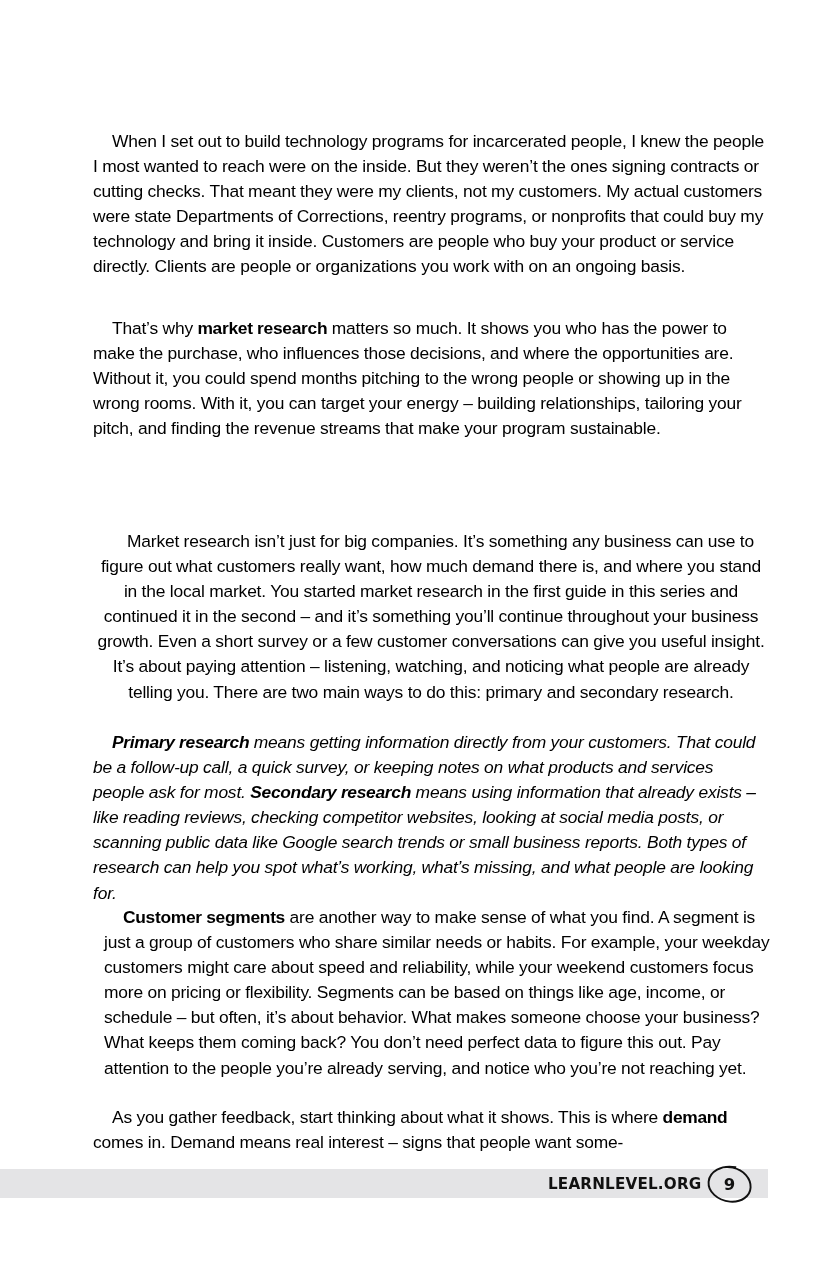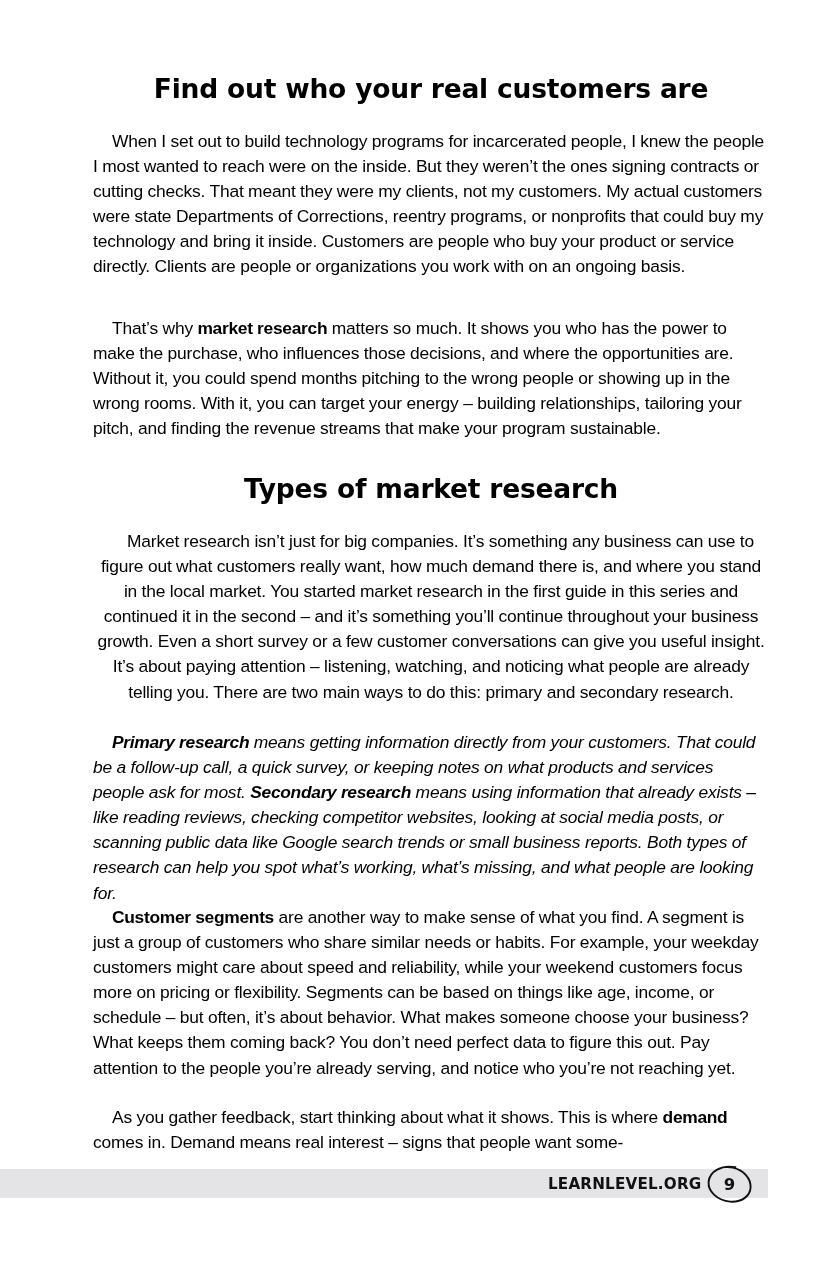--- a/index.html
+++ b/index.html
@@ -73,21 +73,21 @@
 
   .body-block b {
     font-weight: bold;
     letter-spacing: -0.3px;
   }
 
   #block-intro   { top: 129px; }
   #block-why     { top: 316px; }
   #block-types   { top: 529px; text-align: center; }
   #block-primary { top: 730px; font-style: italic; }
-  #block-segments{ top: 905px; }
+  #block-segments{ top: 905px; margin-left: 11px; }
   #block-demand  { top: 1105px; }
 
   
   .footer-band {
     position: absolute;
     left: 0;
     top: 1169px;
     width: 768px;
     height: 29px;
     background: #e4e4e6;
@@ -140,35 +140,29 @@
     padding-left: 1px;
     padding-top: 1px;
     box-sizing: border-box;
   }
 </style>
 </head>
 <body>
 
 <div class="page">
 
-  <div class="heading-1-wrap">
-    <h1 class="section-heading">Find out who your real customers are</h1>
-  </div>
 
   <div class="body-block" id="block-intro">
     <p>When I set out to build technology programs for incarcerated people, I knew the people I most wanted to reach were on the inside. But they weren’t the ones signing contracts or cutting checks. That meant they were my clients, not my customers. My actual customers were state Departments of Corrections, reentry programs, or nonprofits that could buy my technology and bring it inside. Customers are people who buy your product or service directly. Clients are people or organizations you work with on an ongoing basis.</p>
   </div>
 
   <div class="body-block" id="block-why">
     <p><span>That’s why </span><b>market research</b><span> matters so much. It shows you who has the power to make the purchase, who influences those decisions, and where the opportunities are. Without it, you could spend months pitching to the wrong people or showing up in the wrong rooms. With it, you can target your energy – building relationships, tailoring your pitch, and finding the revenue streams that make your program sustainable.</span></p>
   </div>
 
-  <div class="heading-2-wrap">
-    <h1 class="section-heading">Types of market research</h1>
-  </div>
 
   <div class="body-block" id="block-types">
     <p>Market research isn’t just for big companies. It’s something any business can use to figure out what customers really want, how much demand there is, and where you stand in the local market. You started market research in the first guide in this series and continued it in the second – and it’s something you’ll continue throughout your business growth. Even a short survey or a few customer conversations can give you useful insight. It’s about paying attention – listening, watching, and noticing what people are already telling you. There are two main ways to do this: primary and secondary research.</p>
   </div>
 
   <div class="body-block" id="block-primary">
     <p><b>Primary research</b><span> means getting information directly from your customers. That could be a follow-up call, a quick survey, or keeping notes on what products and services people ask for most. </span><b>Secondary research</b><span> means using information that already exists – like reading reviews, checking competitor websites, looking at social media posts, or scanning public data like Google search trends or small business reports. Both types of research can help you spot what’s working, what’s missing, and what people are looking for.</span></p>
   </div>
 
   <div class="body-block" id="block-segments">

